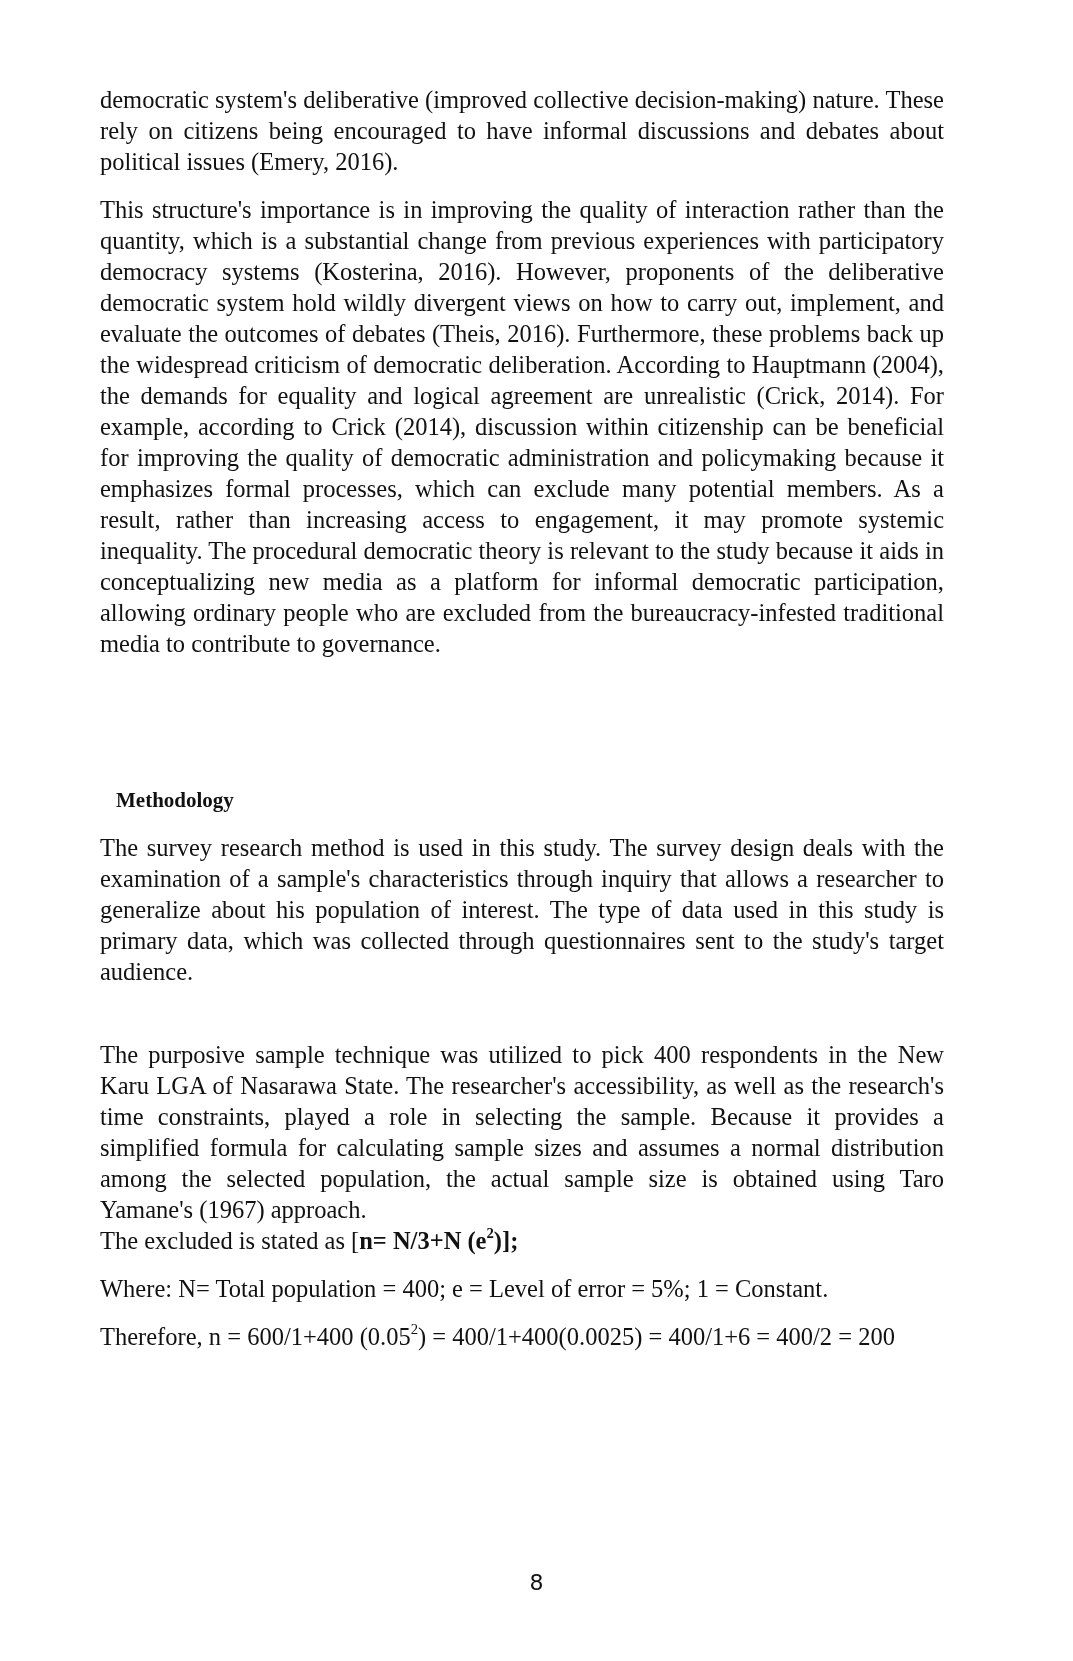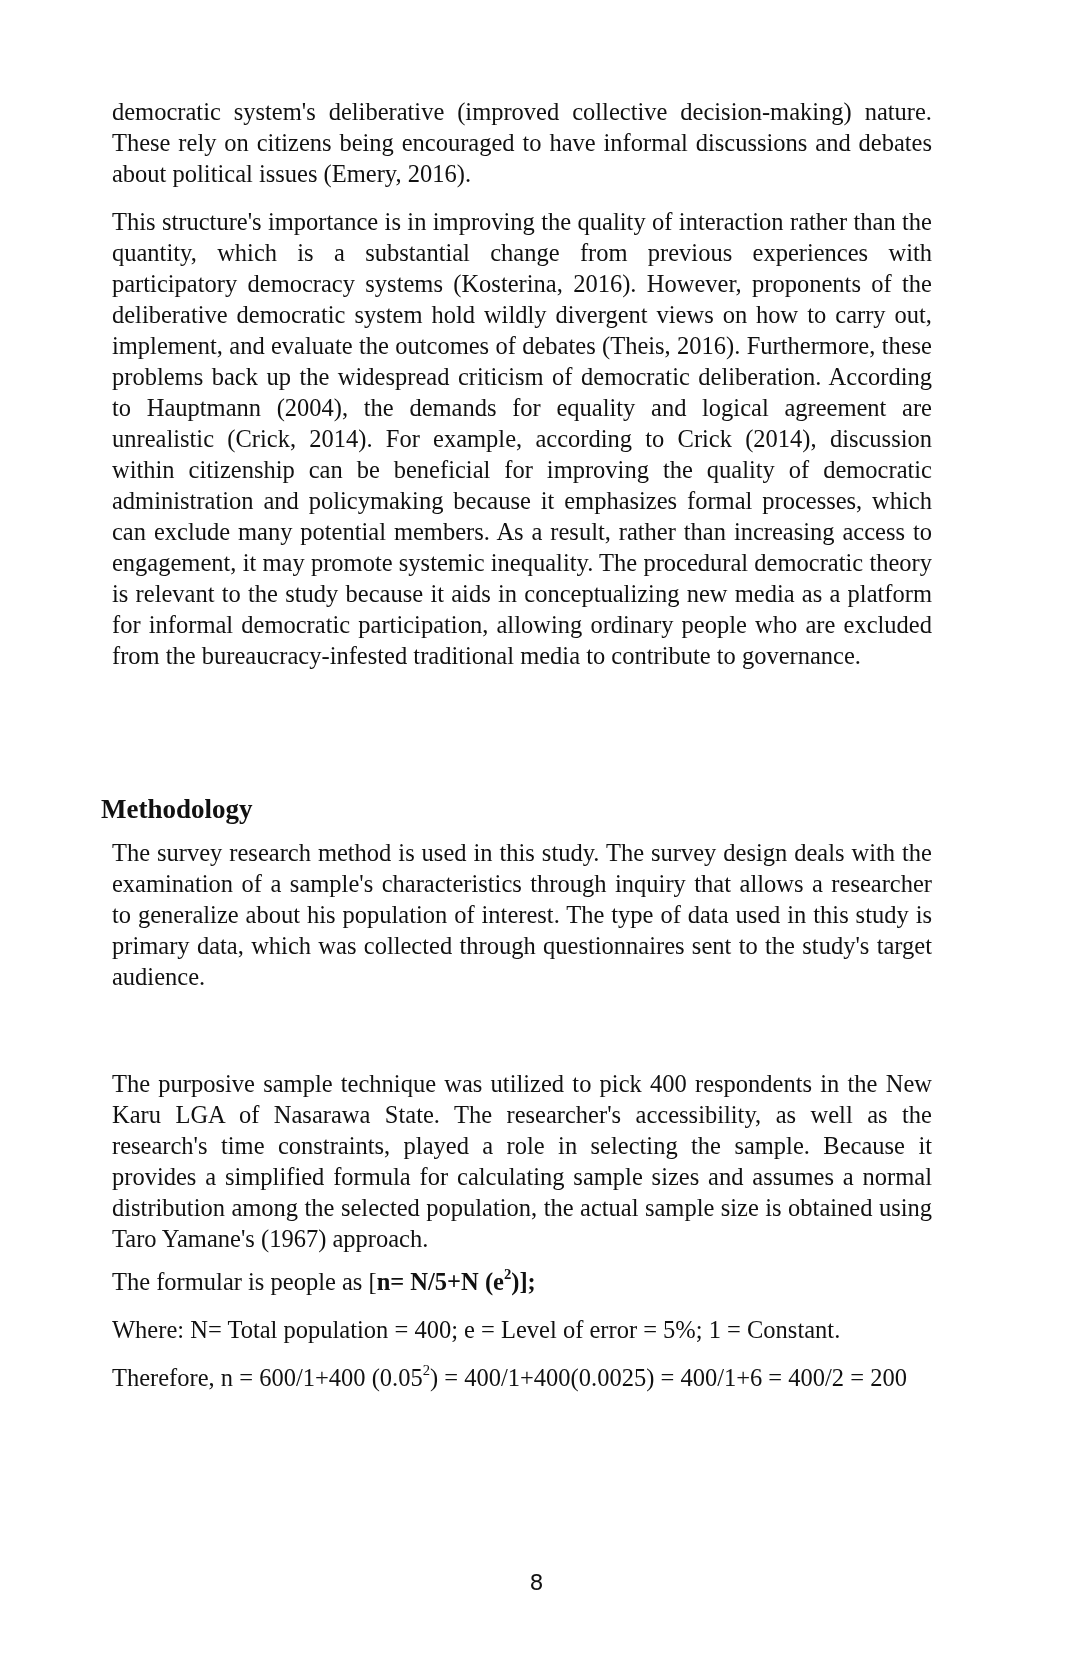--- a/index.html
+++ b/index.html
@@ -17,30 +17,30 @@
     }
     .page {
       position: absolute;
       left: 100px;
       top: 84px;
       width: 844px;
       font-size: 24.5px;
       line-height: 31px;
     }
     p {
-      margin: 12px;
+      margin: 0;
       text-align: justify;
     }
     .para + .para { margin-top: 17px; }
     .gap-large { height: 110px; }
     .gap-medium { height: 52px; }
     .heading {
       font-weight: bold;
-      margin: 1px;
-      font-size: 27px;
+      margin: 16px;
+      font-size: 21px;
       line-height: 31px;
     }
     .formula-line { text-align: left; }
     .formula-bold { font-weight: bold; }
     .tight-after { margin-top: 17px; }
     sup { font-size: 0.6em; line-height: 0; vertical-align: 0.75em; }
     .page-number {
       position: absolute;
       left: 0;
       width: 1073px;
@@ -62,19 +62,19 @@
 
   <section>
     <h2 class="heading">Methodology</h2>
     <p>The survey research method is used in this study. The survey design deals with the examination of a sample's characteristics through inquiry that allows a researcher to generalize about his population of interest. The type of data used in this study is primary data, which was collected through questionnaires sent to the study's target audience.</p>
   </section>
 
   <div class="gap-medium"></div>
 
   <section>
     <p>The purposive sample technique was utilized to pick 400 respondents in the New Karu LGA of Nasarawa State. The researcher's accessibility, as well as the research's time constraints, played a role in selecting the sample. Because it provides a simplified formula for calculating sample sizes and assumes a normal distribution among the selected population, the actual sample size is obtained using Taro Yamane's (1967) approach.</p>
-    <p class="formula-line"><span>The formular is people as [</span><span class="formula-bold"><span>n= N/5+N (e</span><sup>2</sup><span>)];</span></span></p>
+    <p class="formula-line"><span>The excluded is stated as [</span><span class="formula-bold"><span>n= N/3+N (e</span><sup>2</sup><span>)];</span></span></p>
     <p class="formula-line tight-after">Where: N= Total population = 400; e = Level of error = 5%; 1 = Constant.</p>
     <p class="tight-after"><span>Therefore, n = 600/1+400 (0.05</span><sup>2</sup><span>) = 400/1+400(0.0025) = 400/1+6 = 400/2 = 200</span></p>
   </section>
 </div>
 
 <div class="page-number">8</div>
 
 </body></html>

